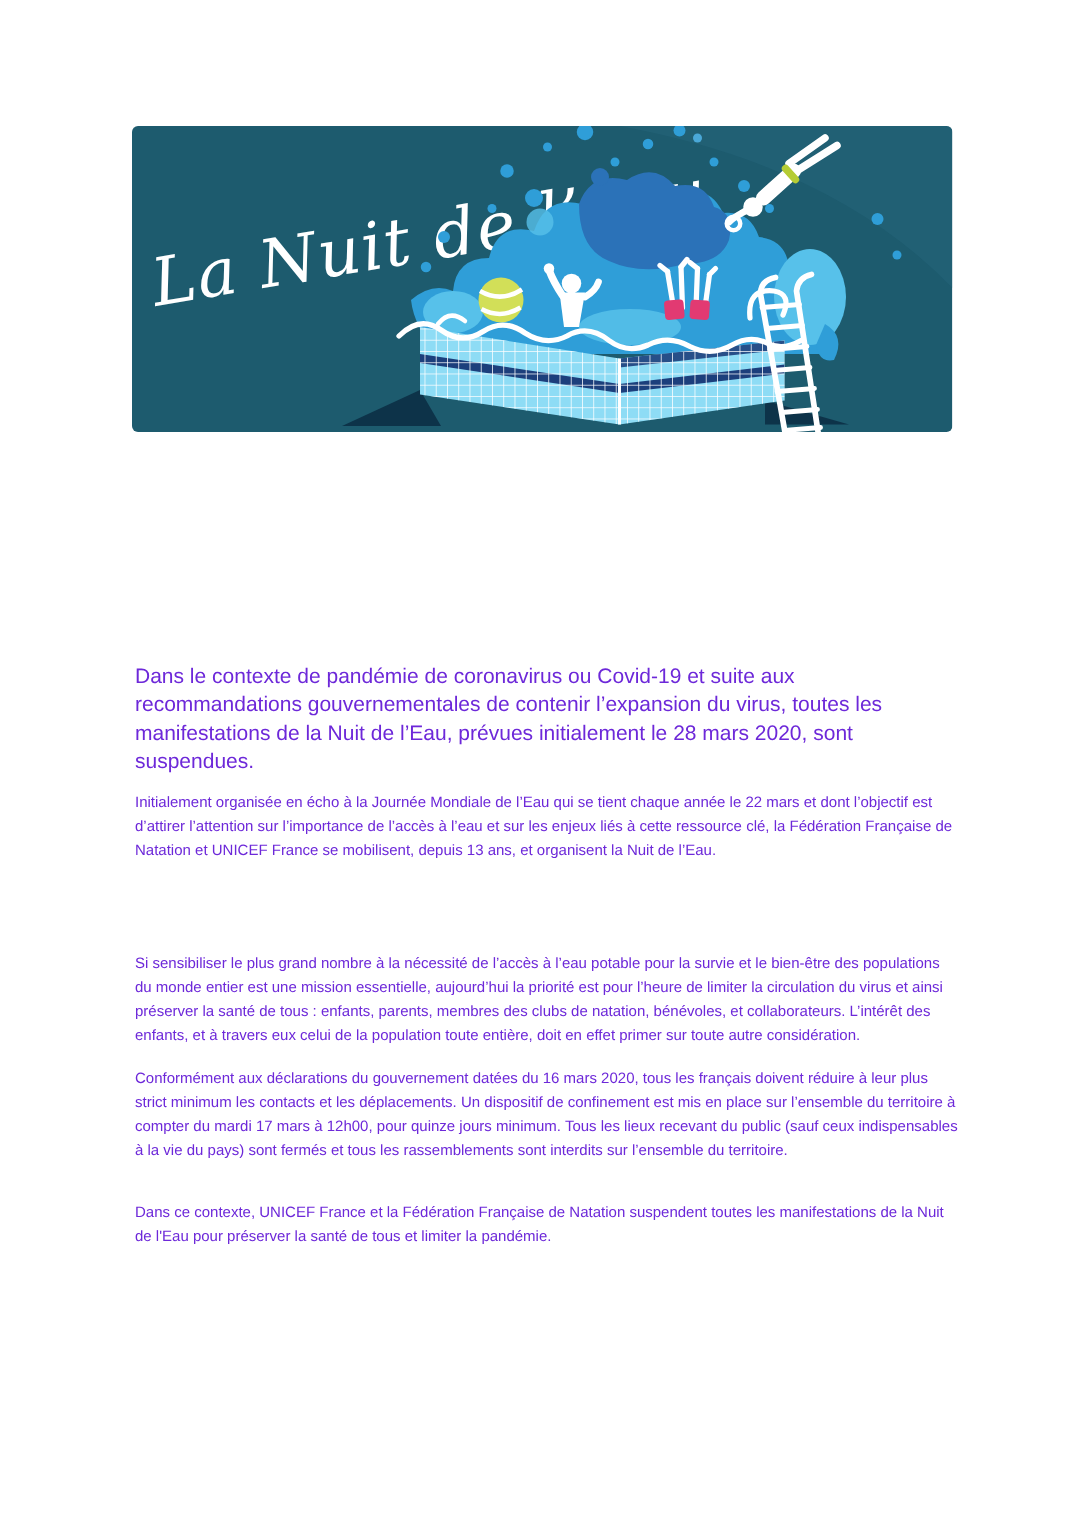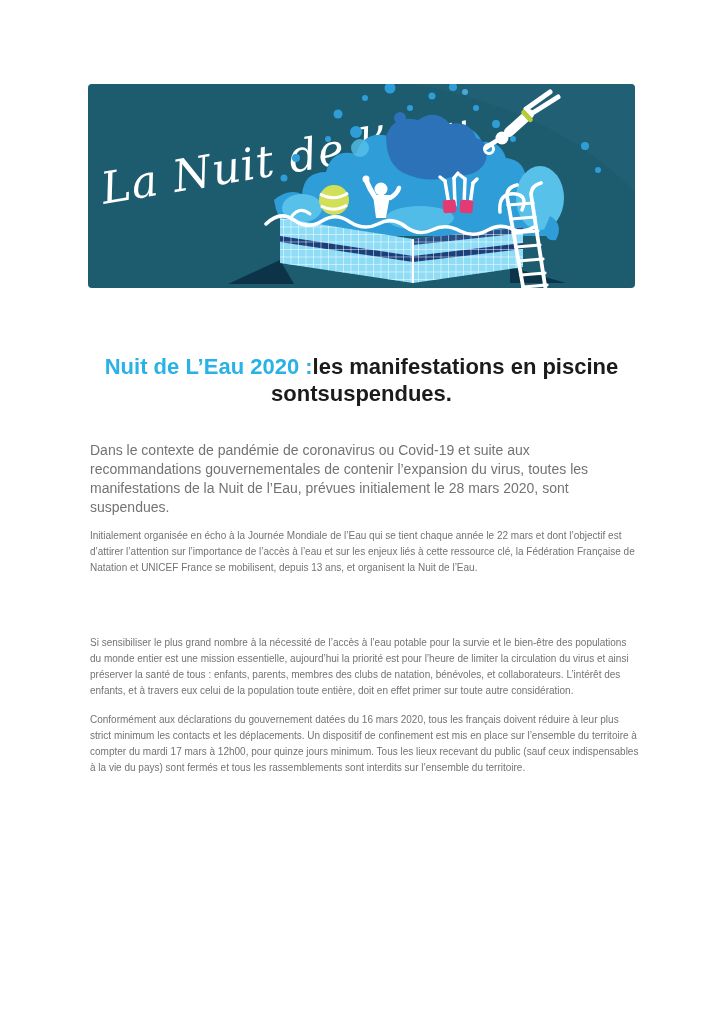--- a/index.html
+++ b/index.html
@@ -12,21 +12,21 @@
     border-radius:4px;overflow:hidden;
   }
   .banner svg{display:block;width:547px;height:204px;}
   .heading{
     position:absolute;left:88px;top:353px;width:547px;margin:0;
     text-align:center;font-size:22px;font-weight:bold;line-height:27px;
     color:#1b1b1b;letter-spacing:0;
   }
   .heading .accent{color:#29b2e6;}
   .para{
-    position:absolute;left:90px;width:550px;margin:0;color:#737373;
+    position:absolute;left:90px;width:550px;margin:0;color:#6d28d9;
   }
   .para-lg{font-size:14px;line-height:19px;}
   .para-sm{font-size:10px;line-height:16px;}
   .p1{top:441px;}
   .p2{top:528px;}
   .p3{top:635px;}
   .p4{top:696px;margin-top:16px;}
   .p5{top:801px;}
   .script-title{
     font-family:"DejaVu Serif","Liberation Serif",serif;
@@ -151,20 +151,20 @@
           <line x1="425" y1="149" x2="450" y2="147"></line>
           <line x1="428" y1="163" x2="452" y2="161"></line>
           <line x1="430" y1="177" x2="455" y2="175"></line>
           <line x1="433" y1="191" x2="457" y2="189"></line>
           <line x1="435" y1="203" x2="459" y2="201"></line>
         </g>
       </g>
     </svg>
   </div>
 
-  <h1 class="heading"><span class="accent">Nuit de L’Eau 2020 :</span><span>les manifestations en piscine sontsuspendues.</span></h1>
 
   <p class="para para-lg p1">Dans le contexte de pandémie de coronavirus ou Covid-19 et suite aux recommandations gouvernementales de contenir l’expansion du virus, toutes les manifestations de la Nuit de l’Eau, prévues initialement le 28 mars 2020, sont suspendues.</p>
   <p class="para para-sm p2">Initialement organisée en écho à la Journée Mondiale de l’Eau qui se tient chaque année le 22 mars et dont l’objectif est d’attirer l’attention sur l’importance de l’accès à l’eau et sur les enjeux liés à cette ressource clé, la Fédération Française de Natation et UNICEF France se mobilisent, depuis 13 ans, et organisent la Nuit de l’Eau.</p>
   <p class="para para-sm p3">Si sensibiliser le plus grand nombre à la nécessité de l’accès à l’eau potable pour la survie et le bien-être des populations du monde entier est une mission essentielle, aujourd’hui la priorité est pour l’heure de limiter la circulation du virus et ainsi préserver la santé de tous : enfants, parents, membres des clubs de natation, bénévoles, et collaborateurs. L’intérêt des enfants, et à travers eux celui de la population toute entière, doit en effet primer sur toute autre considération.</p>
   <p class="para para-sm p4">Conformément aux déclarations du gouvernement datées du 16 mars 2020, tous les français doivent réduire à leur plus strict minimum les contacts et les déplacements. Un dispositif de confinement est mis en place sur l’ensemble du territoire à compter du mardi 17 mars à 12h00, pour quinze jours minimum. Tous les lieux recevant du public (sauf ceux indispensables à la vie du pays) sont fermés et tous les rassemblements sont interdits sur l’ensemble du territoire.</p>
+  <p class="para para-sm p5">Dans ce contexte, UNICEF France et la Fédération Française de Natation  suspendent toutes les manifestations de la Nuit de l'Eau pour préserver la santé de tous et limiter la pandémie.</p>
 
 </div>
 
 </body></html>

